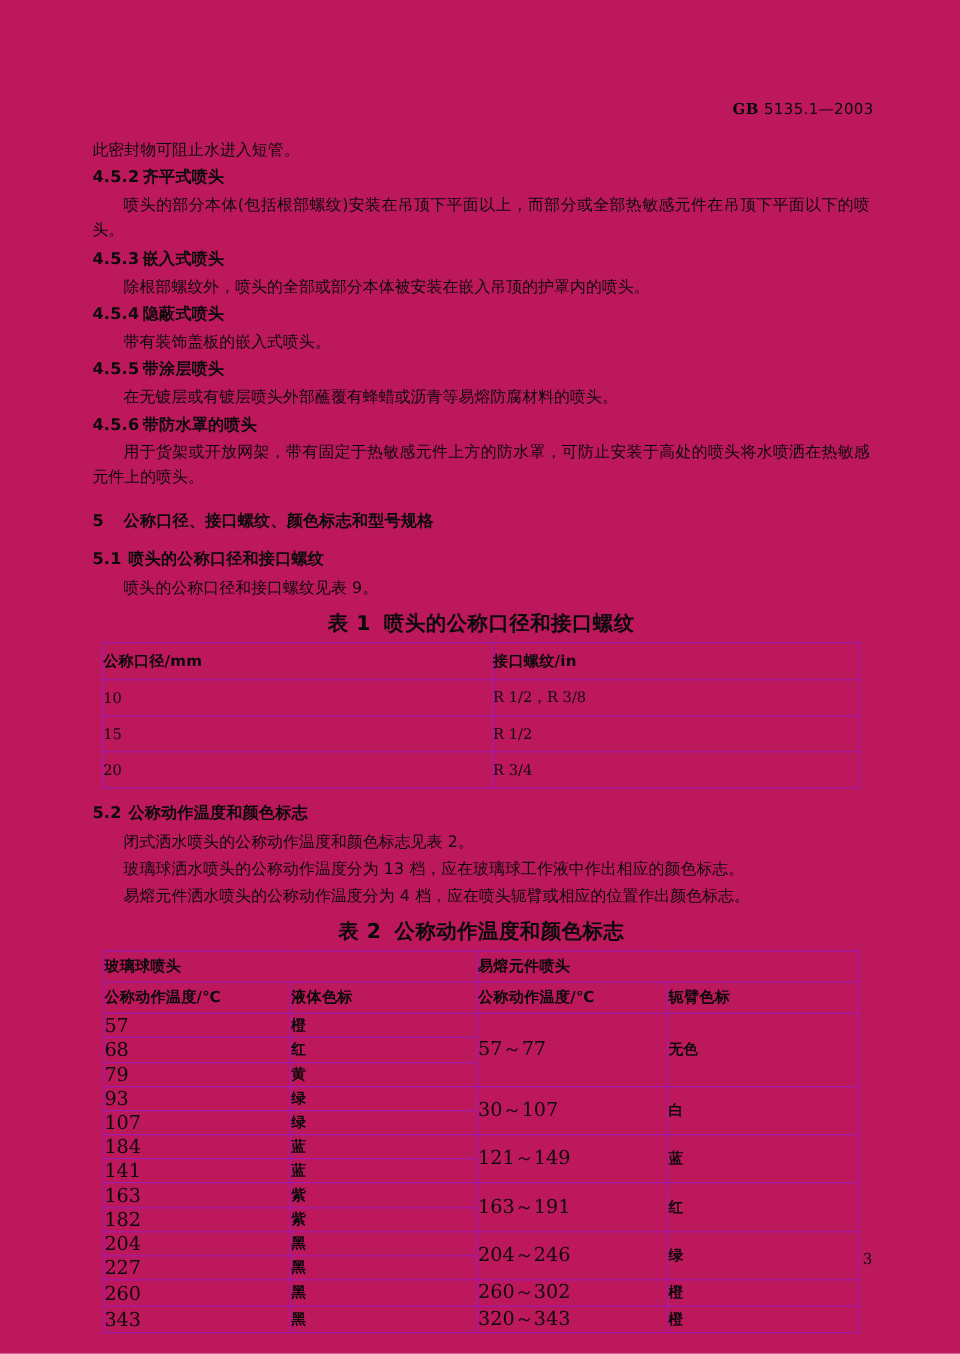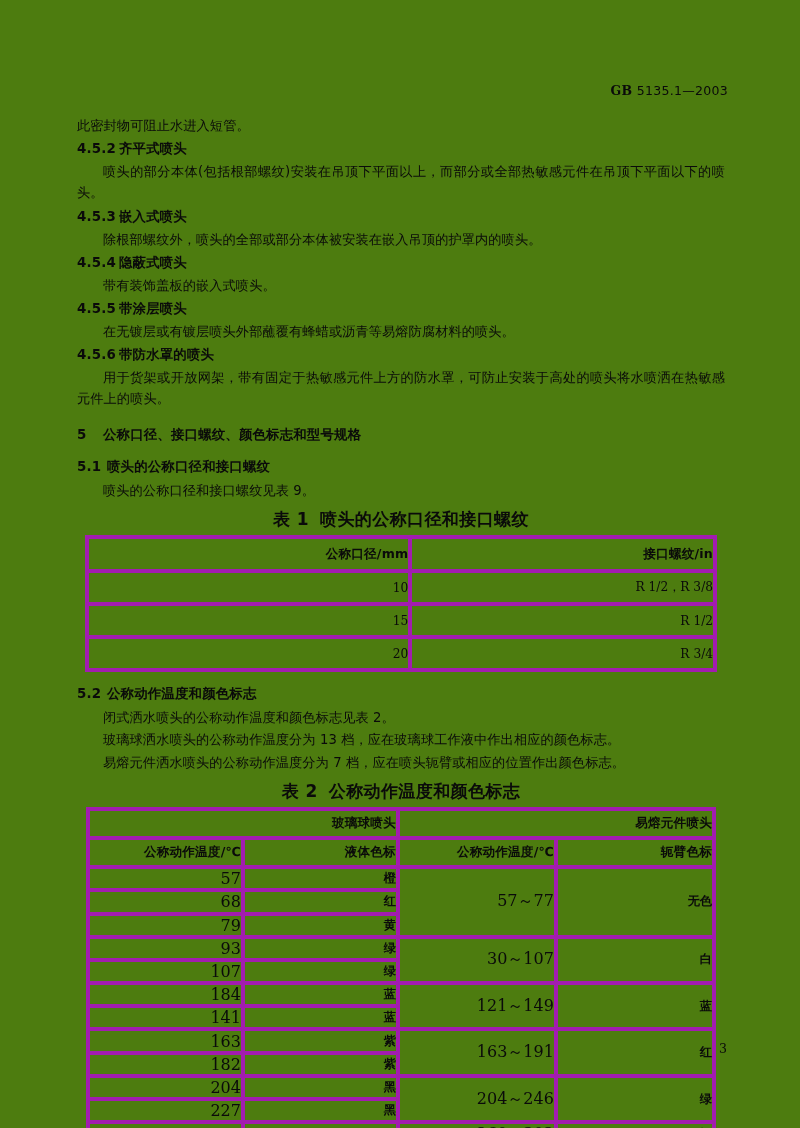--- a/index.html
+++ b/index.html
@@ -13,21 +13,21 @@
     font-family: "DejaVu Sans", "Liberation Sans", sans-serif;
     color: #0a0a0a;
     position: relative;
     overflow: hidden;
   }
   .page {
     position: absolute;
     left: 0; top: 0;
     width: 800px;
     height: 1128px;
-    background: #4d7c0f;
+    background: #be185d;
   }
   
   .header {
     position: absolute;
     top: 83px;
     right: 72px;
     font-size: 12.5px;
     letter-spacing: 0.3px;
     white-space: nowrap;
   }
@@ -95,22 +95,22 @@
   
   table.doc-table {
     border-collapse: collapse;
     width: 632px;
     margin: 0 auto;
     font-size: 12.4px;
     table-layout: fixed;
   }
   table.doc-table td,
   table.doc-table th {
-    border: 4px solid #a21caf;
-    text-align: right;
+    border: 1px solid #a21caf;
+    text-align: left;
     vertical-align: middle;
     font-weight: normal;
     padding: 0;
   }
   table.doc-table th {
     font-weight: bold;
     font-size: 12.6px;
     height: 27px;
     letter-spacing: 0.2px;
   }
@@ -216,21 +216,21 @@
           <td>R 3/4</td>
         </tr>
       </tbody>
     </table>
 
     <p class="clause level2">
       <span class="num">5.2</span><span>公称动作温度和颜色标志</span>
     </p>
     <p class="para indent">闭式洒水喷头的公称动作温度和颜色标志见表 2。</p>
     <p class="para indent">玻璃球洒水喷头的公称动作温度分为 13 档，应在玻璃球工作液中作出相应的颜色标志。</p>
-    <p class="para indent">易熔元件洒水喷头的公称动作温度分为 7 档，应在喷头轭臂或相应的位置作出颜色标志。</p>
+    <p class="para indent">易熔元件洒水喷头的公称动作温度分为 4 档，应在喷头轭臂或相应的位置作出颜色标志。</p>
 
     <p class="tbl-caption">
       <span>表 2</span><span class="cap-gap"></span><span>公称动作温度和颜色标志</span>
     </p>
 
     <table class="doc-table" id="table-2">
       <thead>
         <tr>
           <th class="grp" colspan="2" style="width:49.5%">玻璃球喷头</th>
           <th class="grp" colspan="2" style="width:50.5%">易熔元件喷头</th>

